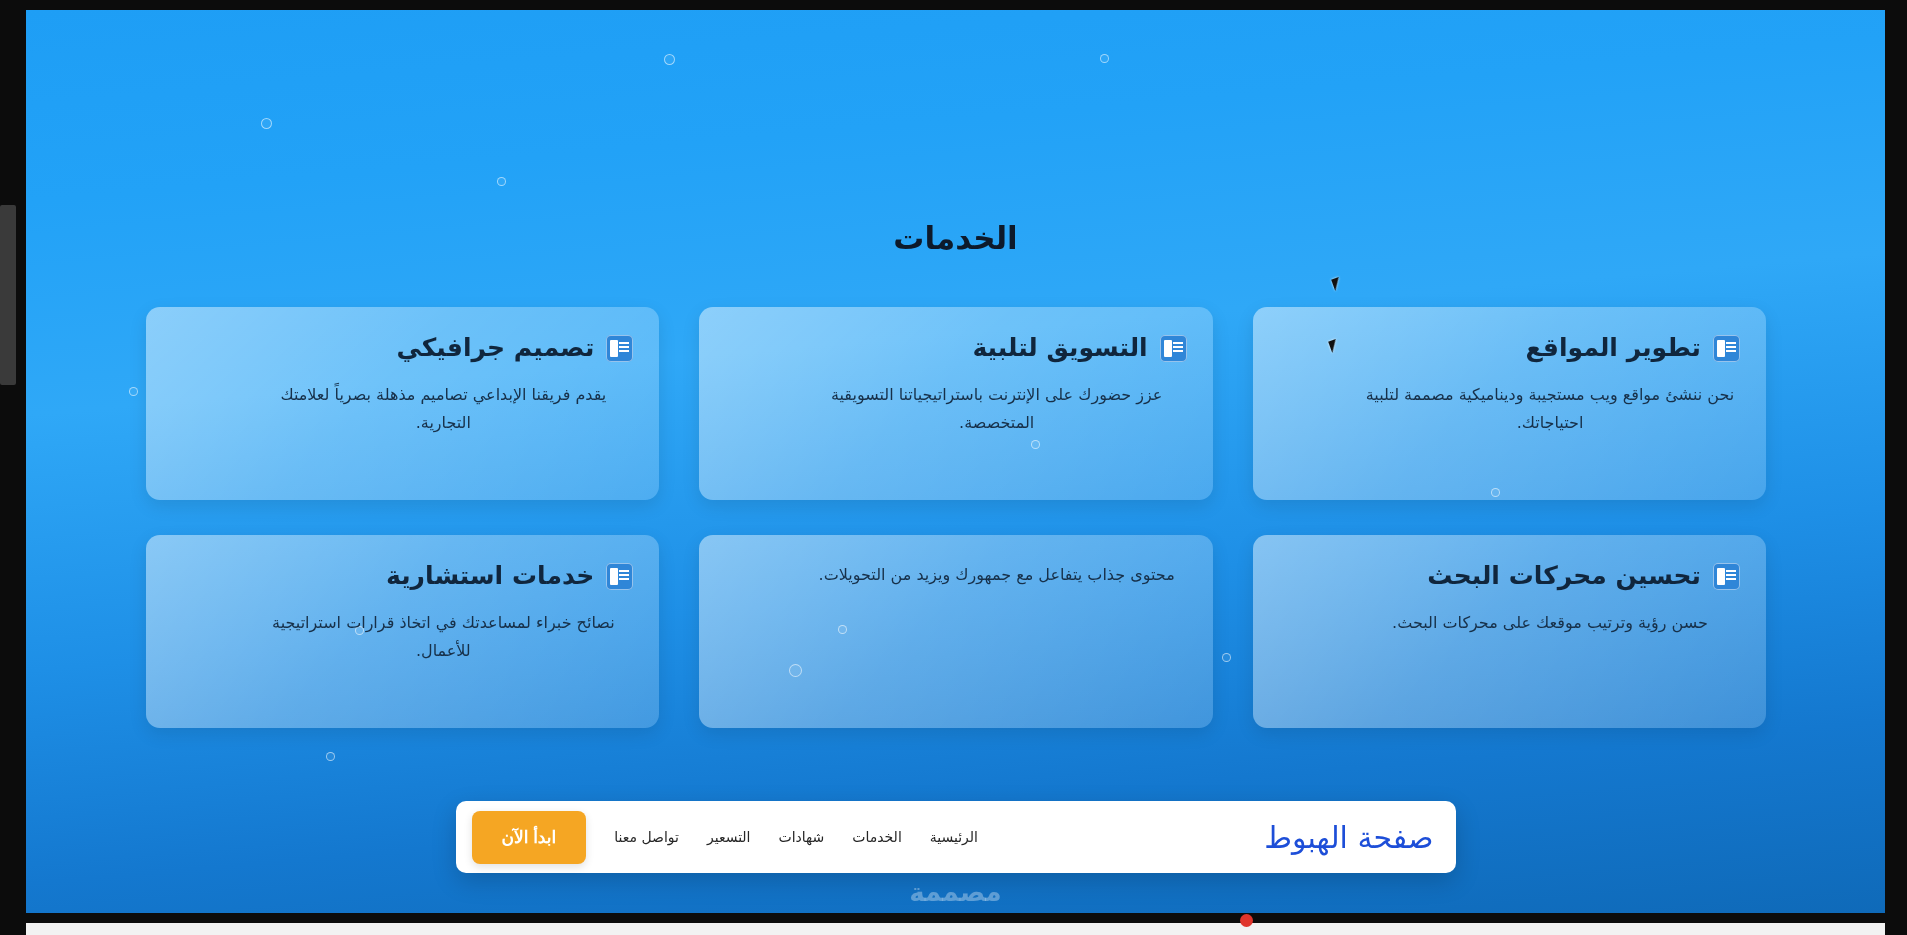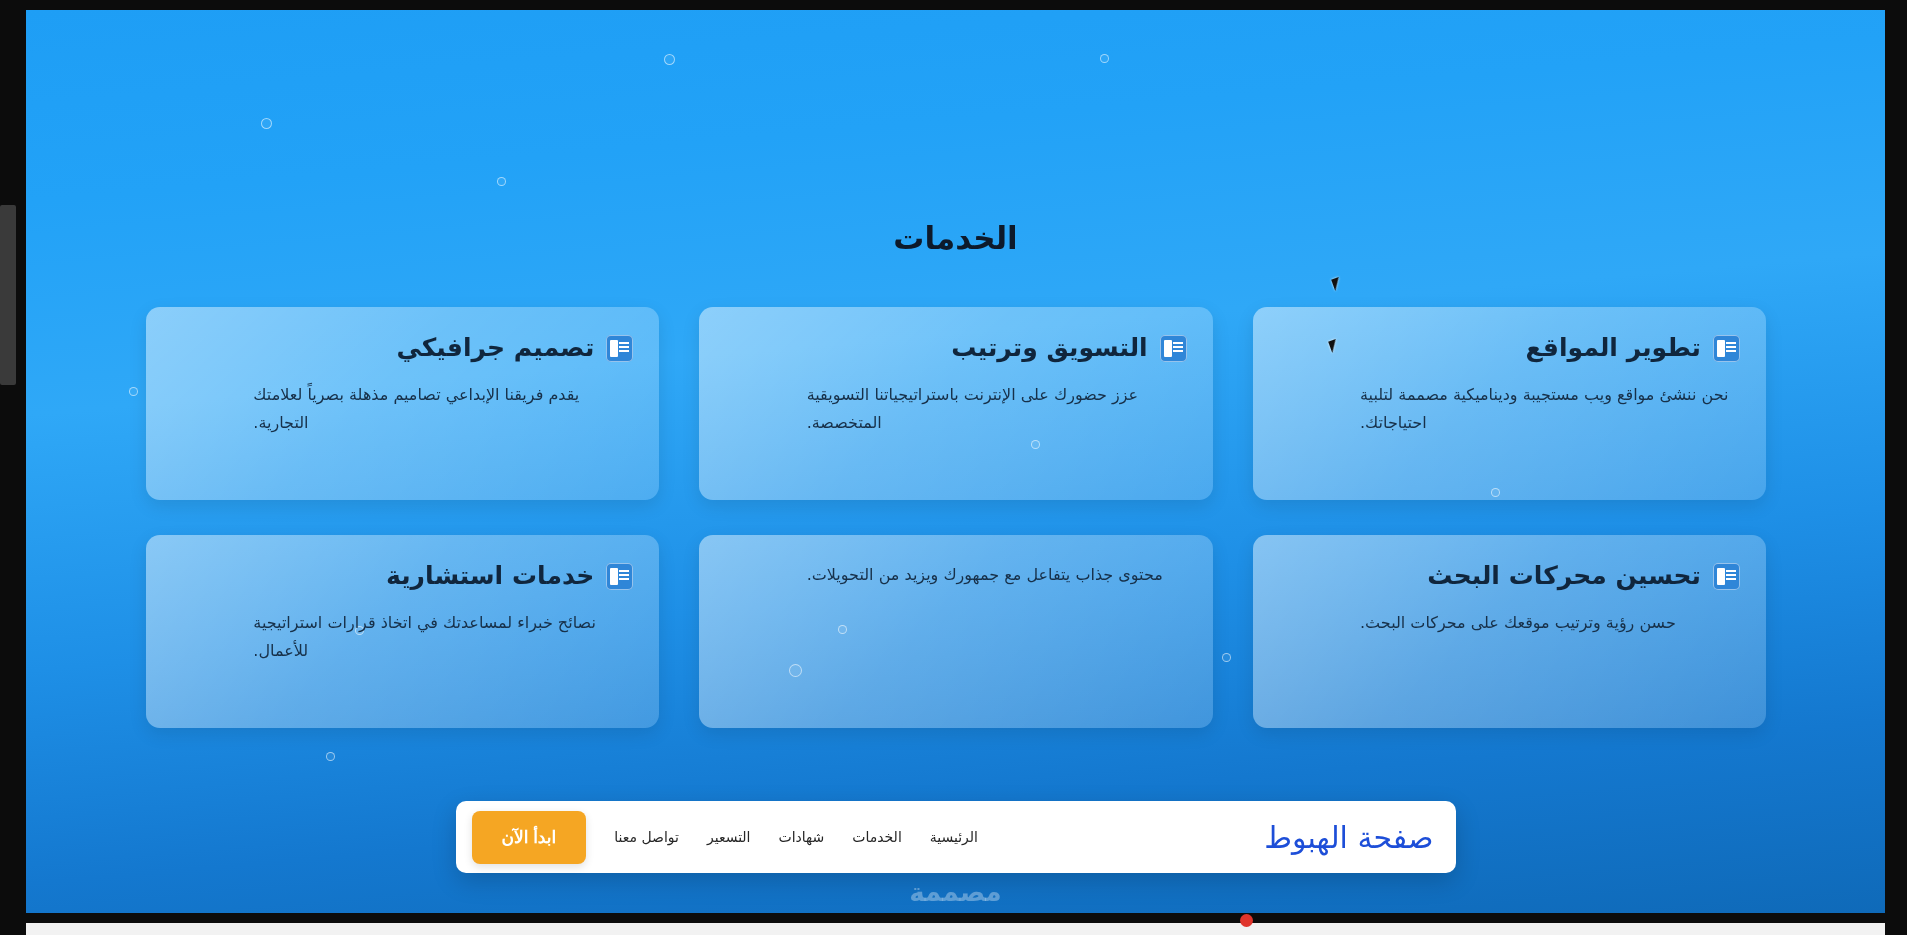--- a/index.html
+++ b/index.html
@@ -76,21 +76,21 @@
     grid-template-columns: repeat(3, 1fr);
     column-gap: 40px;
     row-gap: 35px;
   }
   .card {
     border-radius: 14px;
     padding: 26px 26px 22px 26px;
     min-height: 193px;
     background: linear-gradient(135deg, rgba(255,255,255,0.46) 0%, rgba(255,255,255,0.30) 45%, rgba(255,255,255,0.18) 100%);
     box-shadow: 0 6px 18px rgba(0,0,0,0.10);
-    text-align: left;
+    text-align: center;
   }
   .card-head {
     display: flex;
     flex-direction: row;
     align-items: center;
     justify-content: flex-start;
     gap: 12px;
     margin-bottom: 18px;
   }
   .card-title {
@@ -252,21 +252,21 @@
         <div class="card-head">
           <span class="card-icon"></span>
           <span class="card-title">تطوير المواقع</span>
         </div>
         <p class="card-desc">نحن ننشئ مواقع ويب مستجيبة وديناميكية مصممة لتلبية احتياجاتك.</p>
       </div>
 
       <div class="card">
         <div class="card-head">
           <span class="card-icon"></span>
-          <span class="card-title">التسويق وترتيب</span>
+          <span class="card-title">التسويق لتلبية</span>
         </div>
         <p class="card-desc">عزز حضورك على الإنترنت باستراتيجياتنا التسويقية المتخصصة.</p>
       </div>
 
       <div class="card">
         <div class="card-head">
           <span class="card-icon"></span>
           <span class="card-title">تصميم جرافيكي</span>
         </div>
         <p class="card-desc">يقدم فريقنا الإبداعي تصاميم مذهلة بصرياً لعلامتك التجارية.</p>

